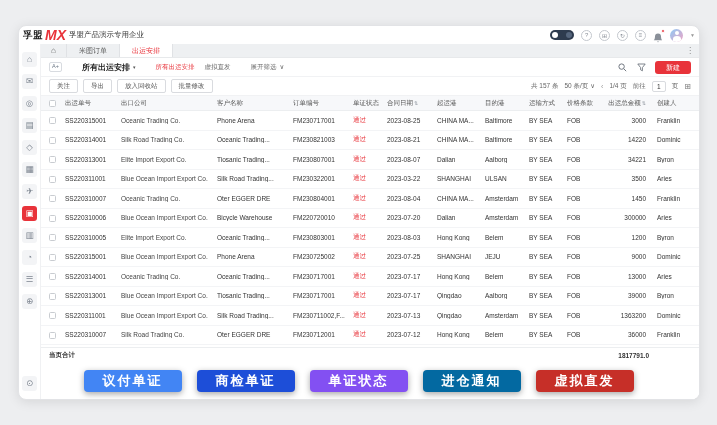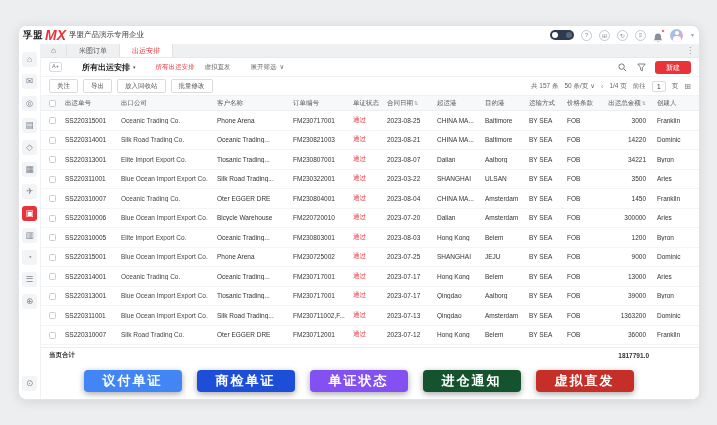--- a/index.html
+++ b/index.html
@@ -528,20 +528,20 @@
     </div>
 
     <div class="ov-btn" style="background: #1d4ed8;">
       <span>商检单证</span>
     </div>
 
     <div class="ov-btn" style="background: rgb(131, 80, 242);">
       <span>单证状态</span>
     </div>
 
-    <div class="ov-btn" style="background: #14532d; font-family: Liberation Serif, serif;">
+    <div class="ov-btn" style="background: #0369a1; font-family: Liberation Serif, serif;">
       <span>进仓通知</span>
     </div>
 
     <div class="ov-btn" style="background: rgb(198, 47, 40);">
       <span>虚拟直发</span>
     </div>
   </div>
 
 </body></html>

